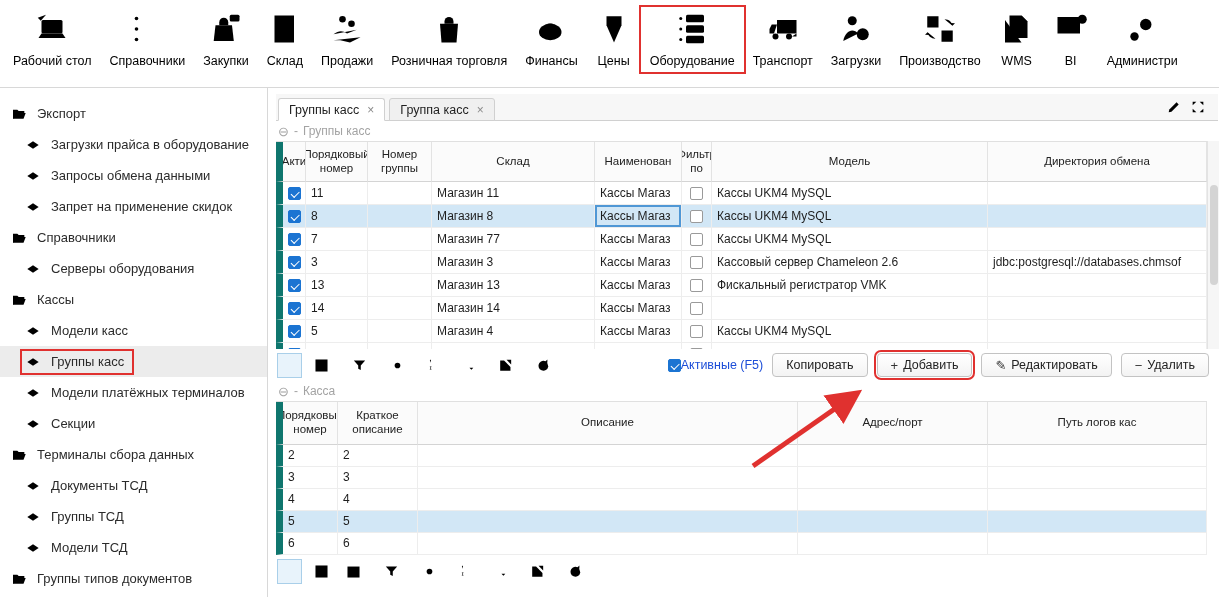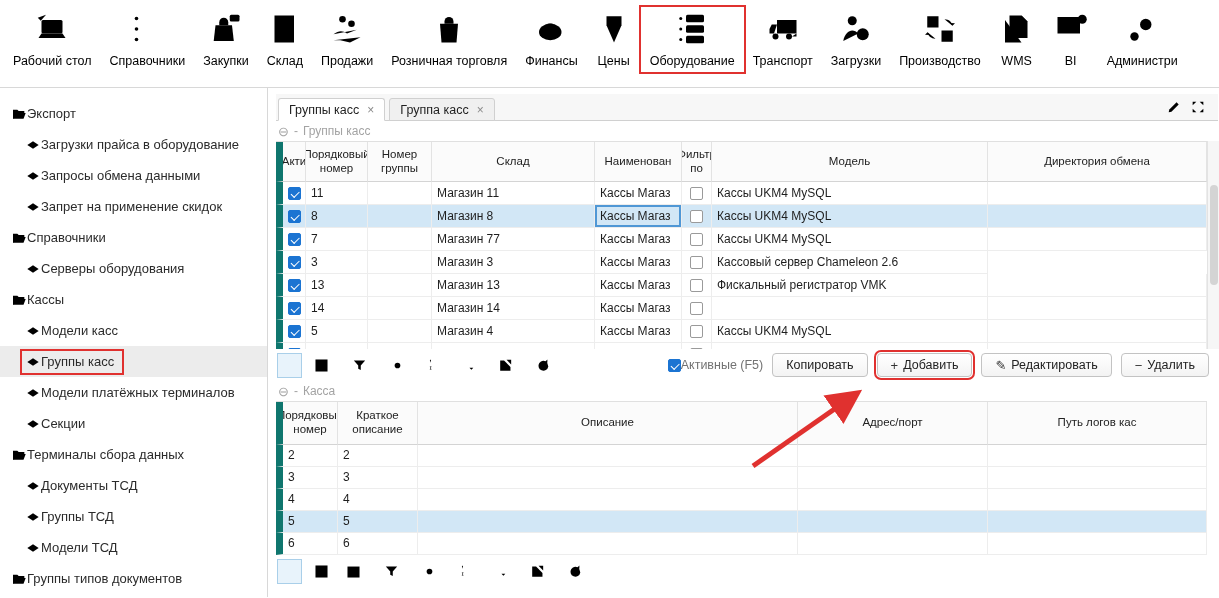--- a/index.html
+++ b/index.html
@@ -16,21 +16,21 @@
   .nav-item svg{width:36px;height:36px;color:var(--accent);}
   .nav-label{font-size:12.5px;color:#000000;}
   .nav-item.redbox{outline:2px solid var(--annotation);outline-offset:0;}
 
   
   .main{display:flex;height:509px;}
   .sidebar{width:268px;flex:none;border-right:1px solid #d8d8d8;padding-top:10px;overflow:hidden;}
   .tree-item{height:31px;display:flex;align-items:center;padding-left:8px;font-size:13px;cursor:pointer;color:#2b2b2b;}
   .tree-item.leaf{padding-left:22px;text-align:center;}
   .tree-item.selected{background:#ececec;}
-  .ti-inner{display:flex;align-items:center;gap:0;padding:3px 8px 3px 3px;}
+  .ti-inner{display:flex;align-items:center;gap:10px;padding:3px 8px 3px 3px;}
   .tree-item.hl .ti-inner{outline:2px solid var(--annotation);}
   .ti-ic{width:16px;height:16px;color:var(--accent);flex:none;}
 
   .content{flex:1;display:flex;flex-direction:column;padding:6px 0 0 8px;overflow:hidden;background:#fff;}
 
   
   .tabbar{height:27px;flex:none;display:flex;align-items:flex-end;background:#f7f7f7;
     border-bottom:1px solid #d0d0d0;padding:0 8px 0 2px;margin-right:1px;}
   .tab{height:23px;display:flex;align-items:center;gap:8px;padding:0 10px;border:1px solid #d0d0d0;
     background:#f0f0f0;border-radius:3px 3px 0 0;margin-right:4px;font-size:12.5px;cursor:pointer;position:relative;top:1px;}
@@ -75,21 +75,21 @@
   .vscroll{position:absolute;top:0;right:0;width:12px;height:100%;background:#f6f6f6;border-left:1px solid #e3e3e3;}
   .vthumb{position:absolute;top:44px;left:2px;width:8px;height:100px;background:#d4d4d4;border-radius:4px;}
 
   
   .tbar{height:32px;flex:none;display:flex;align-items:center;gap:9px;padding:3px 10px 3px 2px;}
   .tic{width:23px;height:23px;display:flex;align-items:center;justify-content:center;color:var(--accent);cursor:pointer;flex:none;}
   .tic svg{width:17px;height:17px;}
   .tic.first{background:#e8f3fb;outline:1px solid #a9cfe9;}
   .tic.g{margin-left:6px;}
   .spacer{flex:1;}
-  .chklbl{display:flex;align-items:center;gap:0;font-size:12.5px;cursor:pointer;color:#737373;}
+  .chklbl{display:flex;align-items:center;gap:0;font-size:12.5px;cursor:pointer;color:#1d4ed8;}
   .btn{height:24px;padding:0 13px;border:1px solid #c3c3c3;border-radius:4px;background:linear-gradient(#ffffff,#f3f3f3);
     font-size:12.5px;font-family:inherit;color:#222;display:flex;align-items:center;gap:5px;cursor:pointer;flex:none;}
   .bic{font-size:13px;color:#333;}
   .bic:empty{display:none;}
   .btn.redbox{outline:2.5px solid var(--annotation);outline-offset:1.5px;}
 
   
   .arrow-overlay{position:fixed;left:0;top:0;width:1219px;height:598px;pointer-events:none;z-index:50;}
   .arrow-line{stroke:var(--annotation);}
   .arrow-head{fill:var(--annotation);}
@@ -595,20 +595,21 @@
               <span class="cb on"></span>
             </div>
             <div class="c num">3</div>
             <div class="c num"></div>
             <div class="c">Магазин 3</div>
             <div class="c namec">Кассы Магаз</div>
             <div class="c cc">
               <span class="cb"></span>
             </div>
             <div class="c">Кассовый сервер Chameleon 2.6</div>
+            <div class="c">jdbc:postgresql://databases.chmsof</div>
           </div>
 
           <div class="trow t1 r">
             <div class="c cc">
               <span class="cb on"></span>
             </div>
             <div class="c num">13</div>
             <div class="c num"></div>
             <div class="c">Магазин 13</div>
             <div class="c namec">Кассы Магаз</div>

